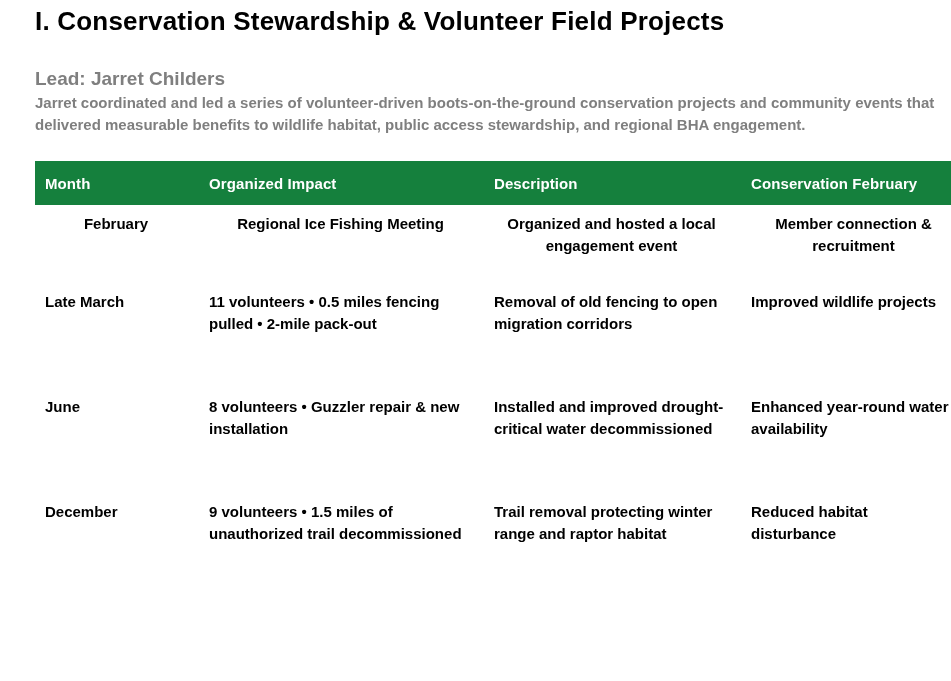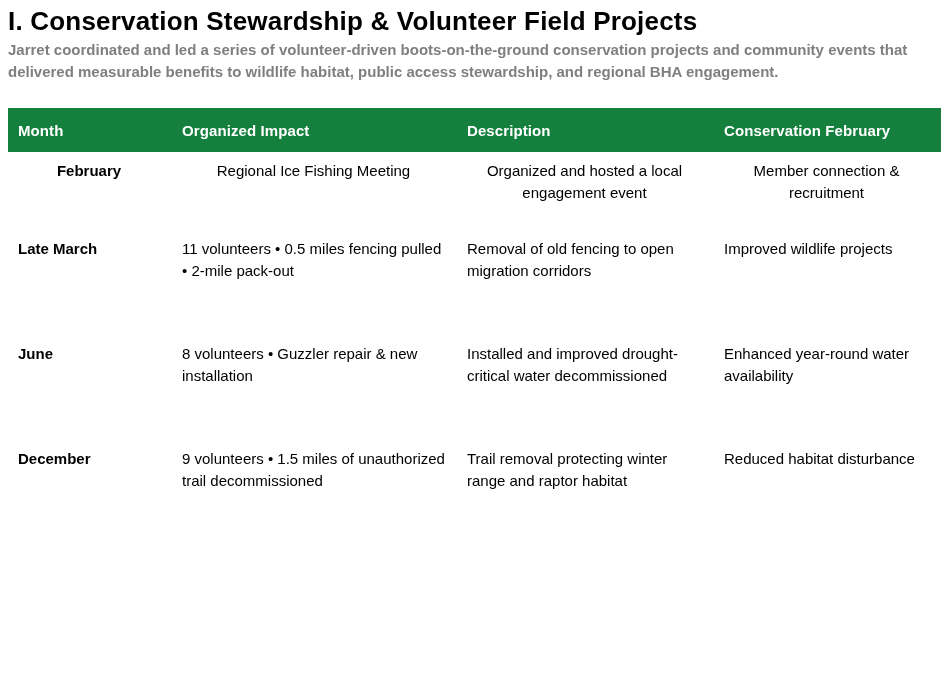--- a/index.html
+++ b/index.html
@@ -5,20 +5,21 @@
   * { margin: 0; padding: 0; box-sizing: border-box; }
   html, body { background: #ffffff; }
   .page {
     position: relative;
     width: 951px;
     height: 681px;
     background: #ffffff;
     overflow: hidden;
     font-family: "Liberation Sans", sans-serif;
     color: #000000;
+    padding-left: 27px;
   }
   .content { padding: 6px 10px 0 8px; }
   .title {
     font-size: 26px;
     font-weight: 700;
     line-height: 31px;
     color: #000000;
     letter-spacing: 0.2px;
   }
   .lead {
@@ -49,39 +50,40 @@
     font-weight: 700;
     text-align: left;
     vertical-align: middle;
     padding: 0 12px 0 10px;
     letter-spacing: 0.1px;
   }
   td {
     vertical-align: top;
     padding: 8px 12px 0 10px;
     font-size: 15px;
-    font-weight: 400;
+    font-weight: 700;
     line-height: 22px;
     color: #000000;
   }
   td.month { font-weight: 700; }
   tr.row-0 { height: 78px; text-align: center; }
   tr.row-1 { height: 105px; }
   tr.row-2 { height: 105px; }
   tr.row-3 { height: 105px; }
   tr.row-4 { height: 82px; }
 </style>
 </head>
 <body>
 
 <div class="page">
   <div class="content">
 
     <h1 class="title">I. Conservation Stewardship &amp; Volunteer Field Projects</h1>
 
+    <h2 class="lead">Lead: Jarret Childers</h2>
 
     <p class="intro">Jarret coordinated and led a series of volunteer-driven boots-on-the-ground conservation projects and community events that delivered measurable benefits to wildlife habitat, public access stewardship, and regional BHA engagement.</p>
 
     <table class="projects">
       <colgroup>
         <col style="width:164px">
         <col style="width:285px">
         <col style="width:257px">
         <col style="width:227px">
       </colgroup>

